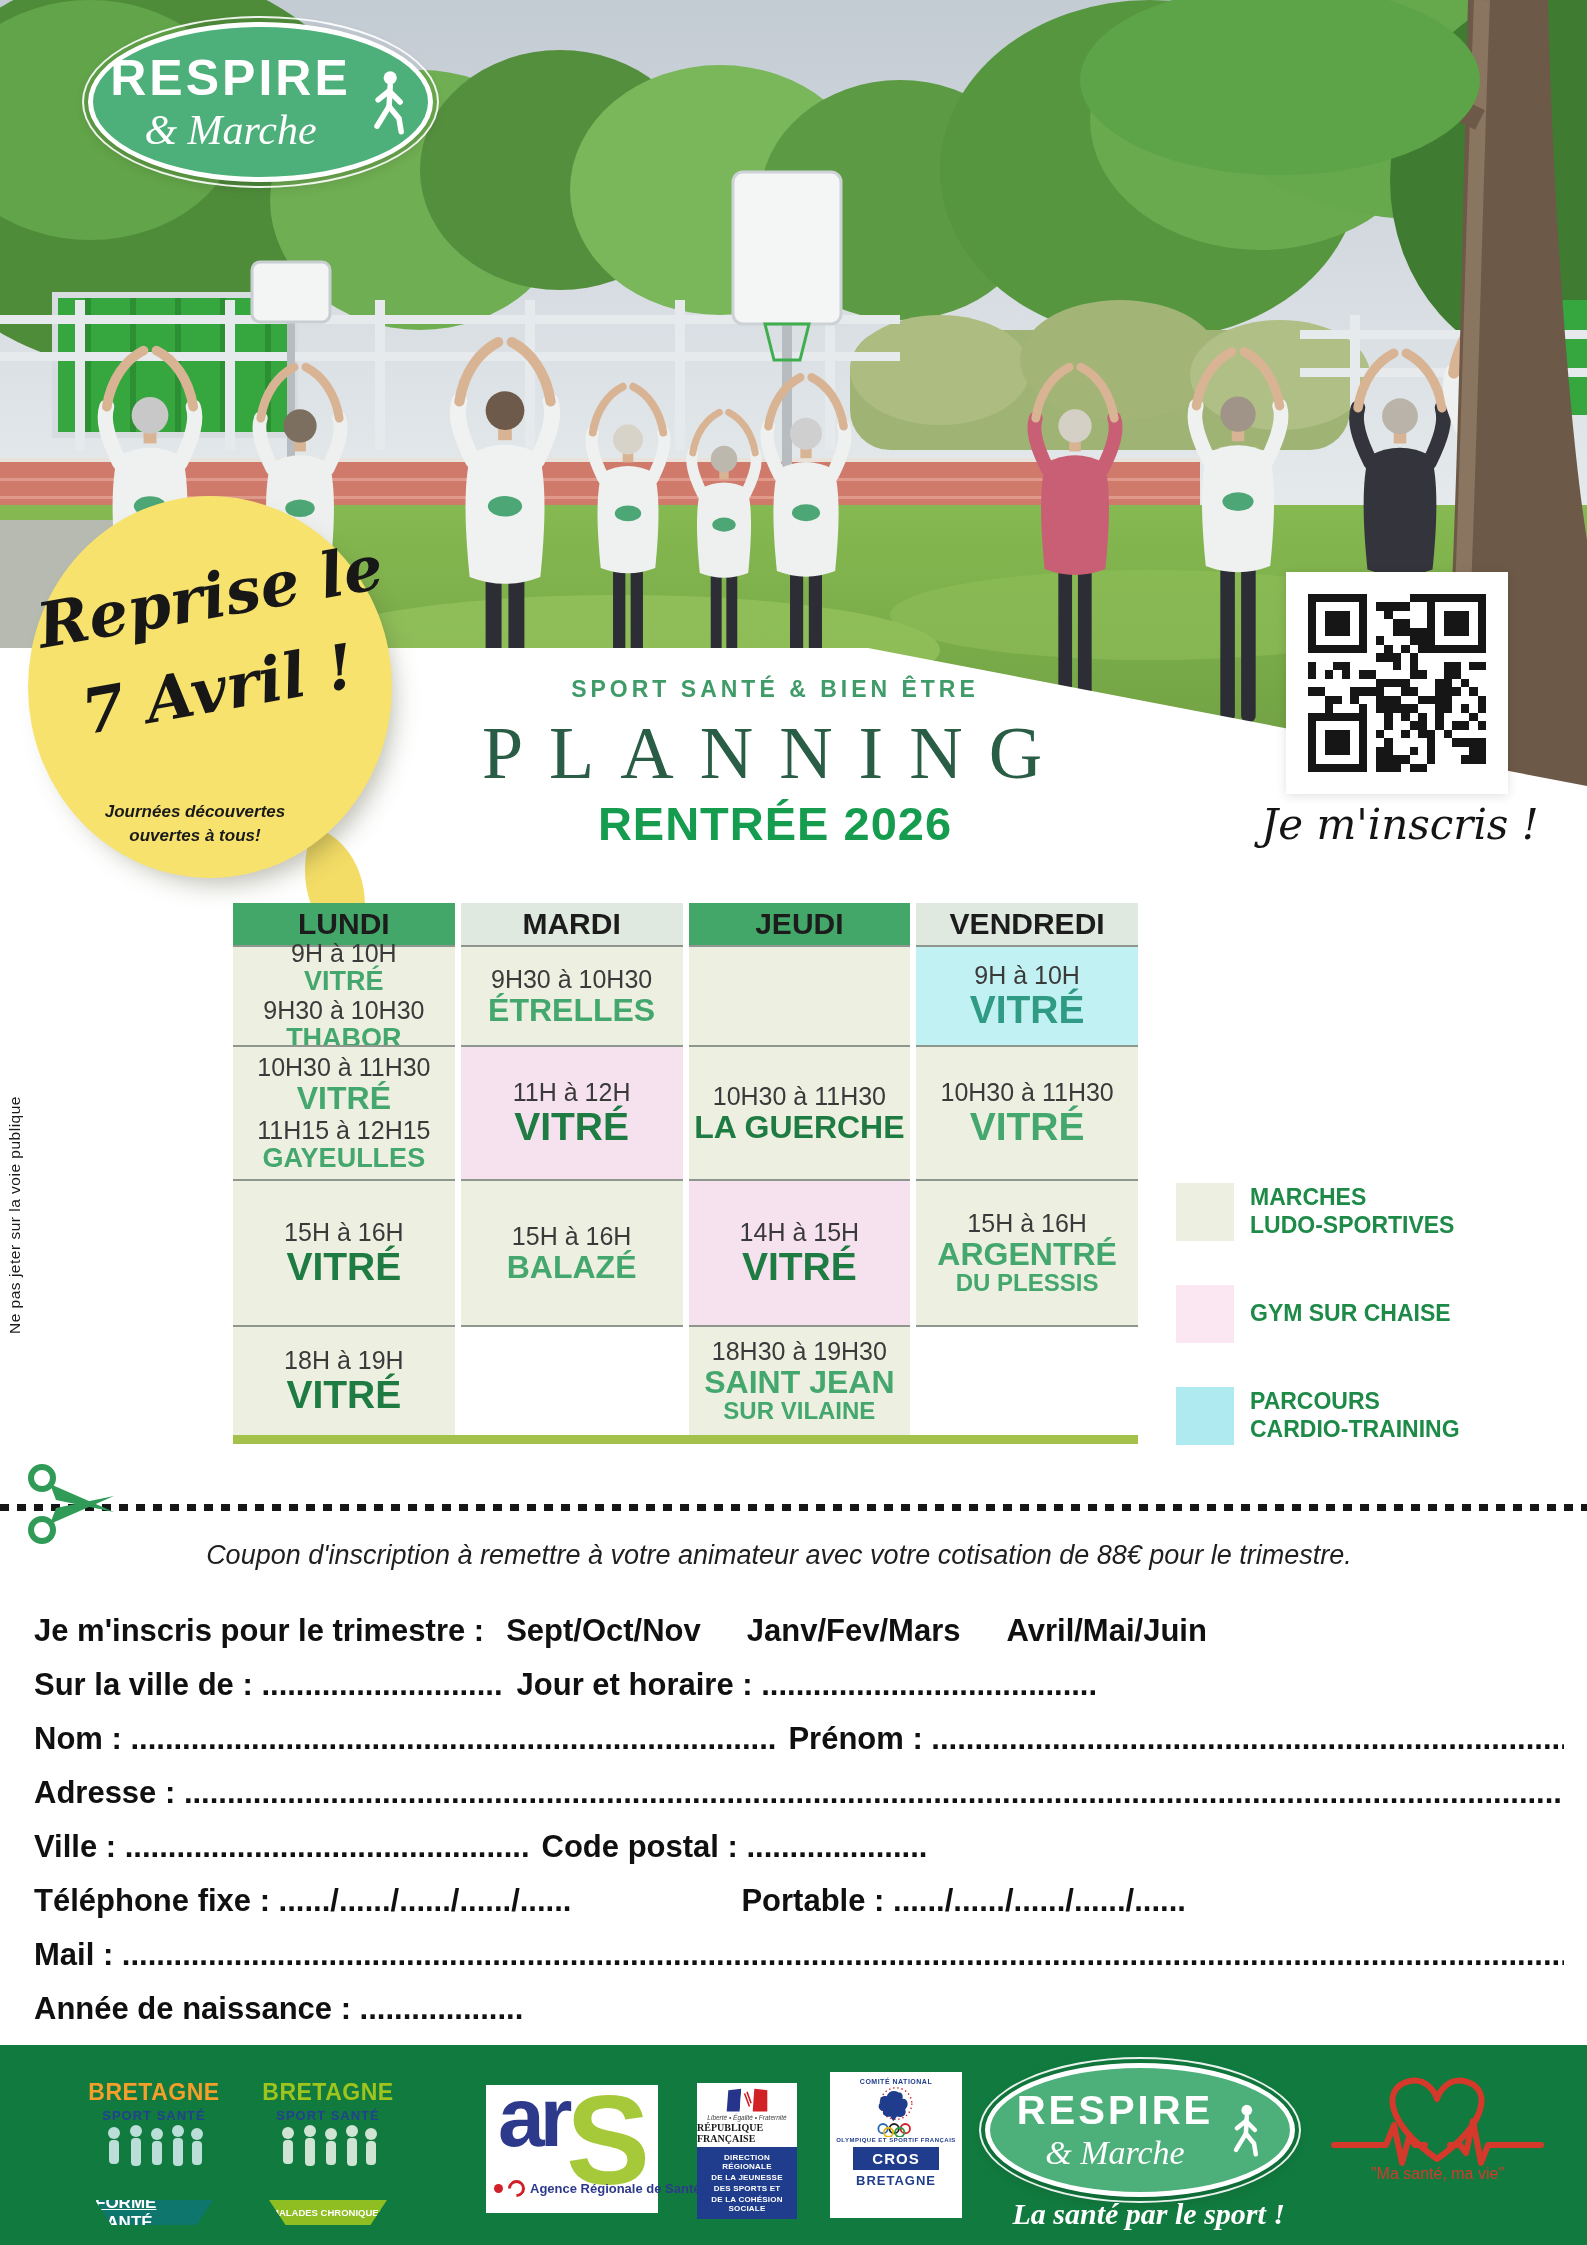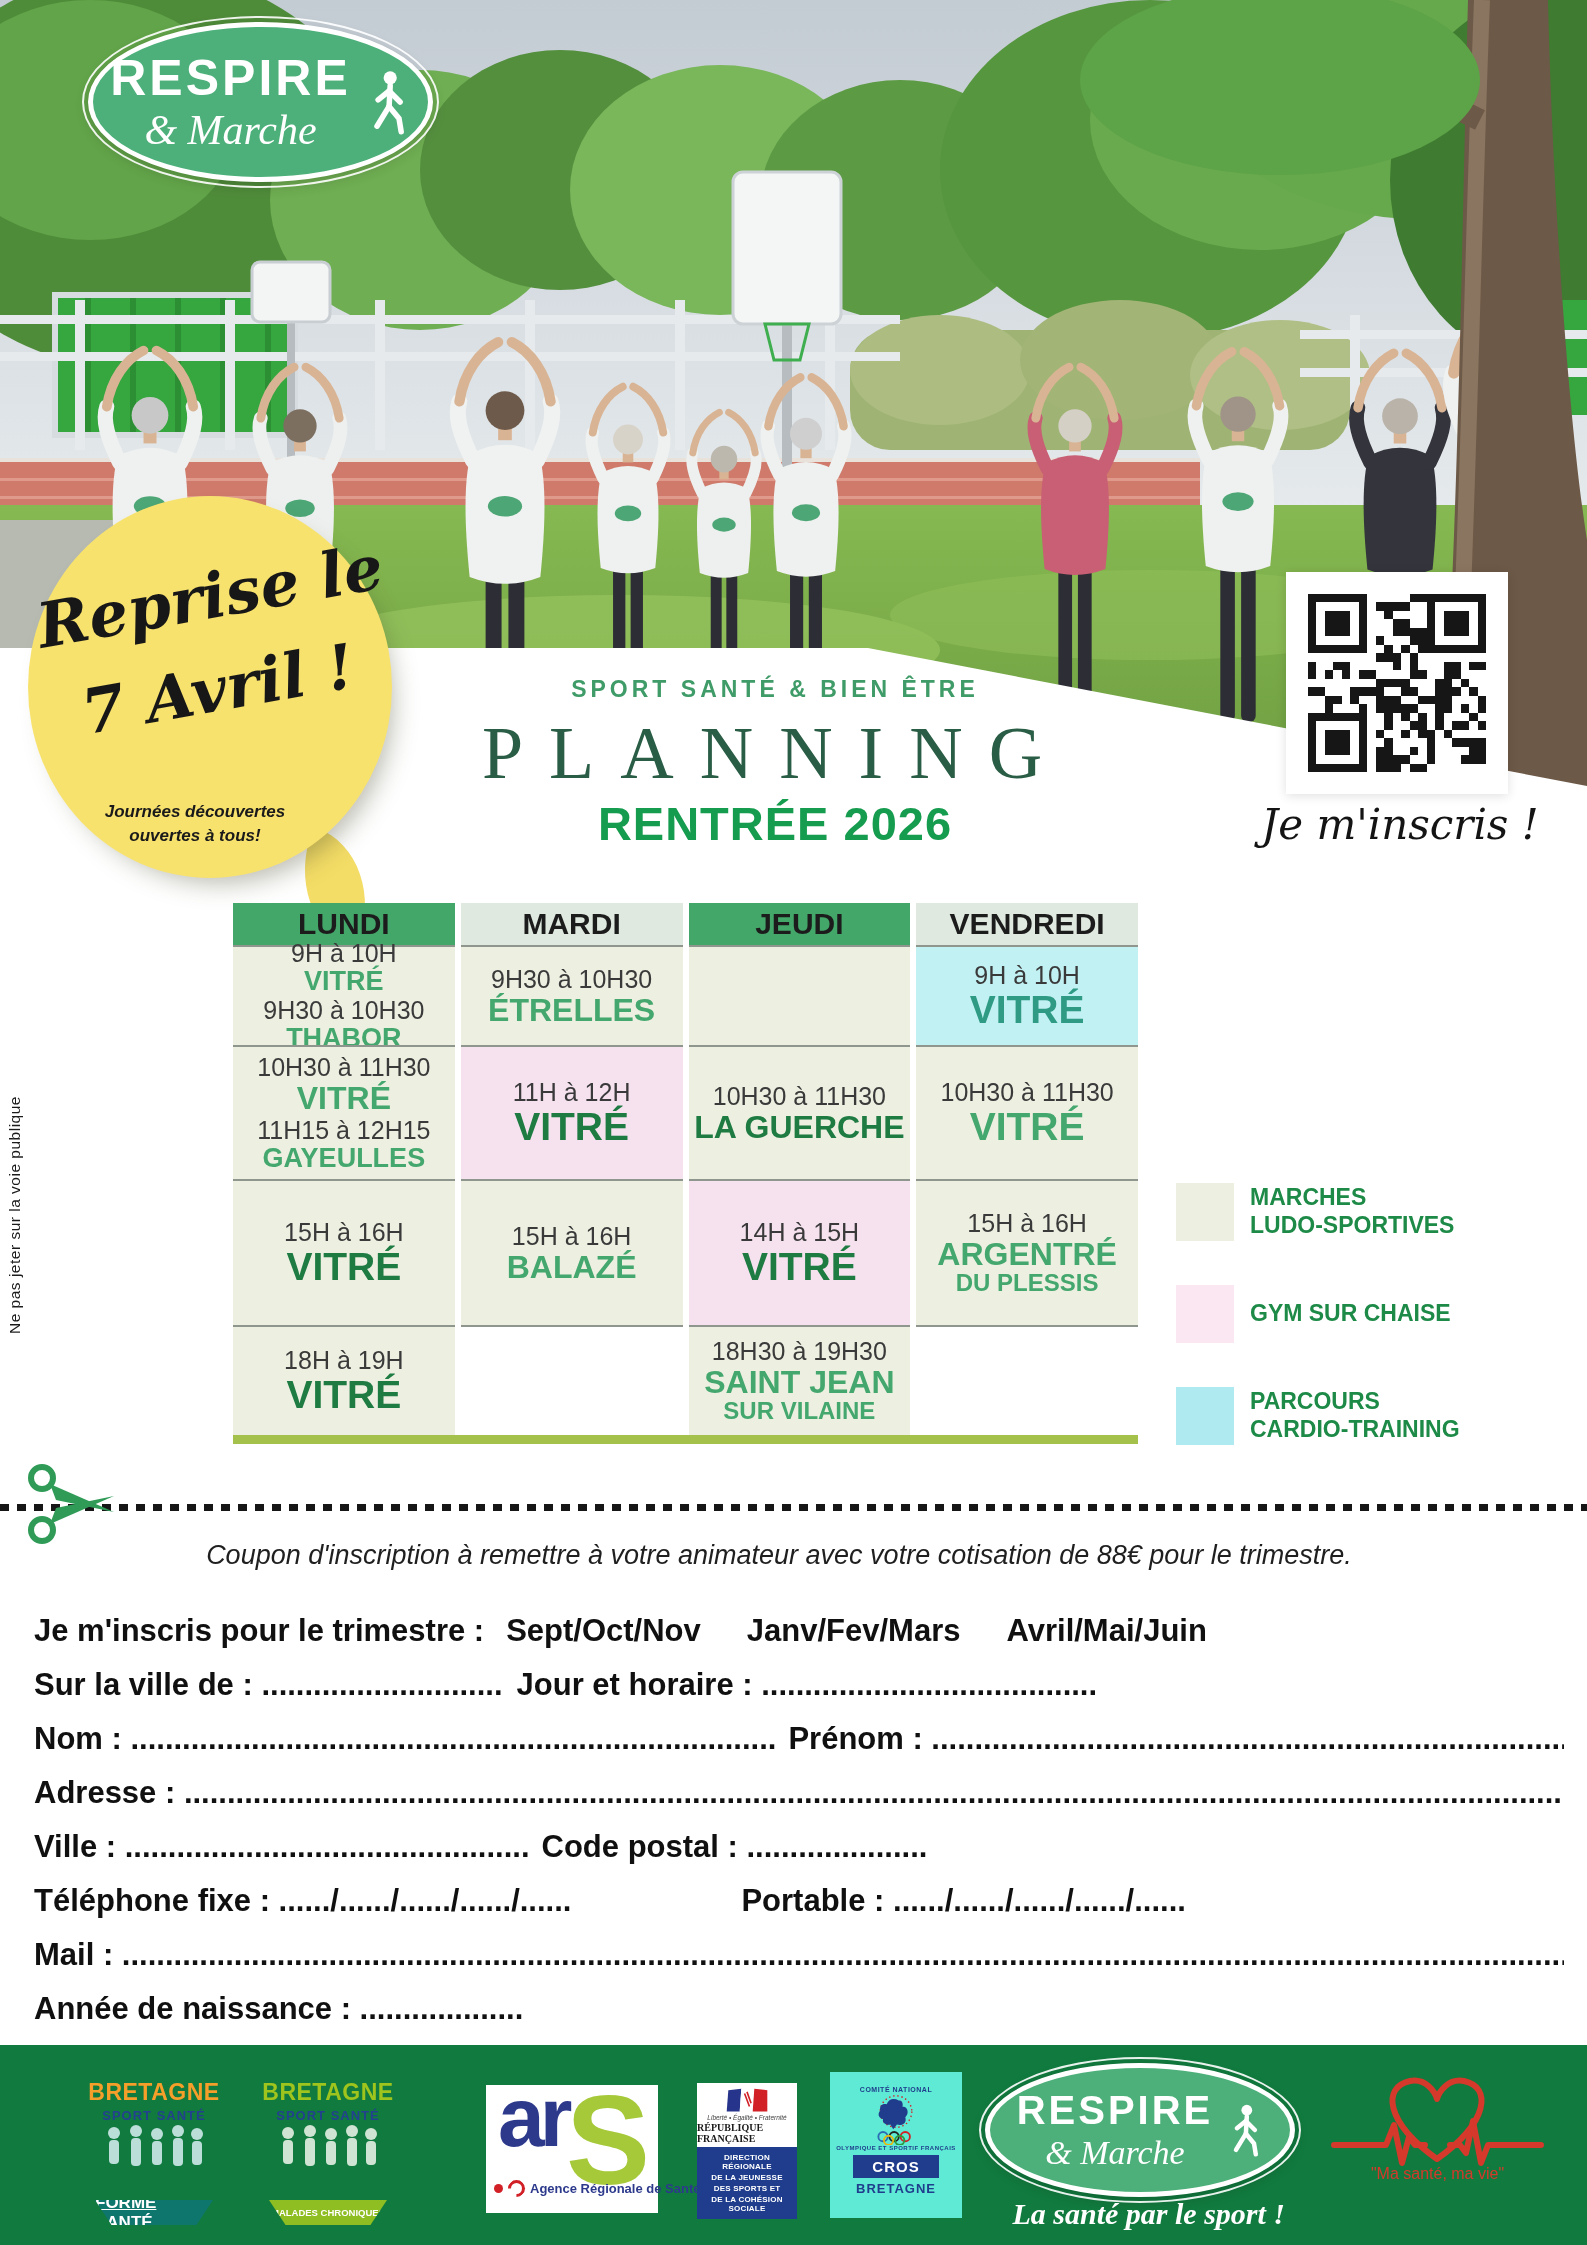--- a/index.html
+++ b/index.html
@@ -94,22 +94,22 @@
   .ars-cap{position:absolute;left:8px;bottom:16px;display:flex;align-items:center;gap:5px;}
   .ars-dot{width:9px;height:9px;border-radius:50%;background:#d22027;flex:none;}
   .ars-arc{width:11px;height:11px;border-radius:50%;border:3px solid #d22027;border-left-color:transparent;transform:rotate(-45deg);flex:none;}
   .ars-cap-text{font-size:13px;font-weight:700;color:#2d3a8c;white-space:nowrap;}
   .rf-box{position:absolute;left:697px;top:38px;width:100px;height:136px;display:flex;flex-direction:column;}
   .rf-white{background:#fff;height:64px;display:flex;flex-direction:column;align-items:center;justify-content:center;gap:1px;}
   .rf-motto{font-size:6.5px;color:#444;font-style:italic;}
   .rf-name{font-size:10px;font-weight:700;font-family:"Liberation Serif",serif;color:#1a1a1a;}
   .rf-navy{background:#1f3d8c;flex:1;color:#fff;font-size:8px;font-weight:700;text-align:center;
     display:flex;flex-direction:column;justify-content:center;gap:2px;letter-spacing:.2px;padding:2px;}
-  .cros-box{position:absolute;left:830px;top:27px;width:132px;height:146px;background:#5eead4;
-    display:flex;flex-direction:column;align-items:center;padding-top:14px;box-sizing:border-box;}
+  .cros-box{position:absolute;left:830px;top:27px;width:132px;height:146px;background:#ffffff;
+    display:flex;flex-direction:column;align-items:center;padding-top:6px;box-sizing:border-box;}
   .cros-arc{font-size:7px;font-weight:700;color:#1f3d8c;letter-spacing:.5px;}
   .cros-bar{background:#1f3d8c;color:#fff;font-weight:800;font-size:15px;letter-spacing:1px;
     width:86px;height:23px;display:flex;align-items:center;justify-content:center;margin-top:4px;}
   .cros-region{font-size:13px;font-weight:800;color:#1f3d8c;letter-spacing:1px;margin-top:3px;}
   .foot-logo{left:985px;top:18px;width:300px;height:124px;}
   .foot-logo .logo-title{font-size:40px;}
   .foot-logo .logo-sub{font-size:34px;}
   .slogan{position:absolute;left:985px;top:152px;width:300px;text-align:right;color:#fff;
     font-family:"Liberation Serif",serif;font-style:italic;font-weight:700;font-size:30px;}
   .heart-wrap{position:absolute;left:1330px;top:22px;width:215px;height:140px;}

